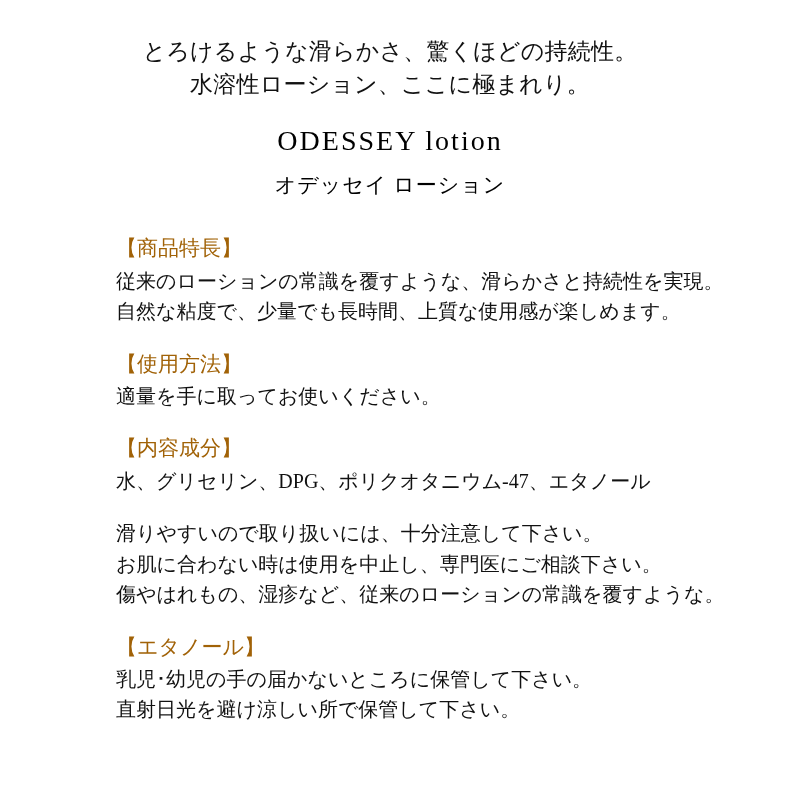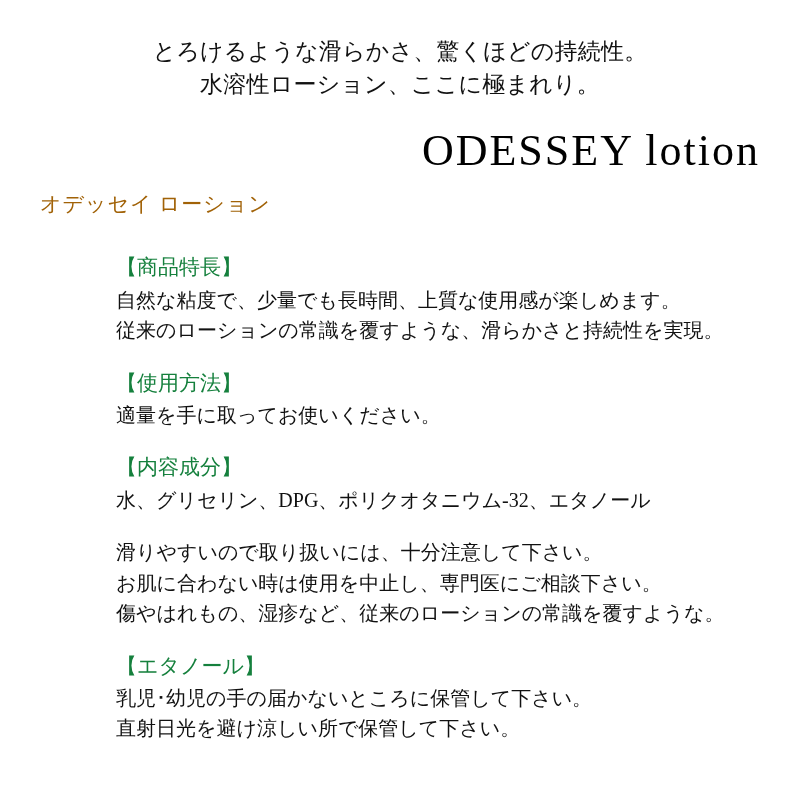--- a/index.html
+++ b/index.html
@@ -11,61 +11,62 @@
     height: 800px;
     background: #ffffff;
     font-family: "Liberation Serif", "DejaVu Serif", serif;
     color: #1a1a1a;
     overflow: hidden;
   }
   .page {
     width: 800px;
     height: 800px;
     box-sizing: border-box;
-    padding: 36px 40px 10px 40px;
+    padding: 36px 60px 10px 40px;
     position: relative;
   }
   .lead {
     text-align: center;
     font-size: 23px;
     line-height: 1.42;
     letter-spacing: 0.2px;
     color: #111;
   }
   .lead div {
     white-space: nowrap;
   }
   .product-title {
-    text-align: right;
-    font-size: 44px;
+    text-align: center;
+    font-size: 28px;
     letter-spacing: 2px;
     margin-top: 24px;
     color: #000;
     font-family: "Liberation Serif", "DejaVu Serif", serif;
   }
   .product-subtitle {
+    text-align: center;
     font-size: 21px;
     letter-spacing: 1px;
     margin-top: 14px;
-    color: #a16207;
+    color: #000000;
   }
   .sections {
     margin-top: 34px;
     padding-left: 76px;
   }
   .section {
     margin-bottom: 22px;
   }
   .section:last-child {
     margin-bottom: 0;
   }
   .section-heading {
     font-size: 21px;
     line-height: 1.5;
-    color: #15803d;
+    color: #a16207;
     margin-bottom: 1px;
   }
   .section-line {
     font-size: 20px;
     line-height: 1.52;
     color: #111;
   }
 </style>
 </head>
 <body>
@@ -77,32 +78,32 @@
     <div>水溶性ローション、ここに極まれり。</div>
   </div>
 
   <div class="product-title">ODESSEY lotion</div>
   <div class="product-subtitle">オデッセイ ローション</div>
 
   <div class="sections">
 
     <div class="section">
       <div class="section-heading">【商品特長】</div>
+      <div class="section-line">従来のローションの常識を覆すような、滑らかさと持続性を実現。</div>
       <div class="section-line">自然な粘度で、少量でも長時間、上質な使用感が楽しめます。</div>
-      <div class="section-line">従来のローションの常識を覆すような、滑らかさと持続性を実現。</div>
     </div>
 
     <div class="section">
       <div class="section-heading">【使用方法】</div>
       <div class="section-line">適量を手に取ってお使いください。</div>
     </div>
 
     <div class="section">
       <div class="section-heading">【内容成分】</div>
-      <div class="section-line">水、グリセリン、DPG、ポリクオタニウム-32、エタノール</div>
+      <div class="section-line">水、グリセリン、DPG、ポリクオタニウム-47、エタノール</div>
     </div>
 
     <div class="section">
       <div class="section-line">滑りやすいので取り扱いには、十分注意して下さい。</div>
       <div class="section-line">お肌に合わない時は使用を中止し、専門医にご相談下さい。</div>
       <div class="section-line">傷やはれもの、湿疹など、従来のローションの常識を覆すような。</div>
     </div>
 
     <div class="section">
       <div class="section-heading">【エタノール】</div>

